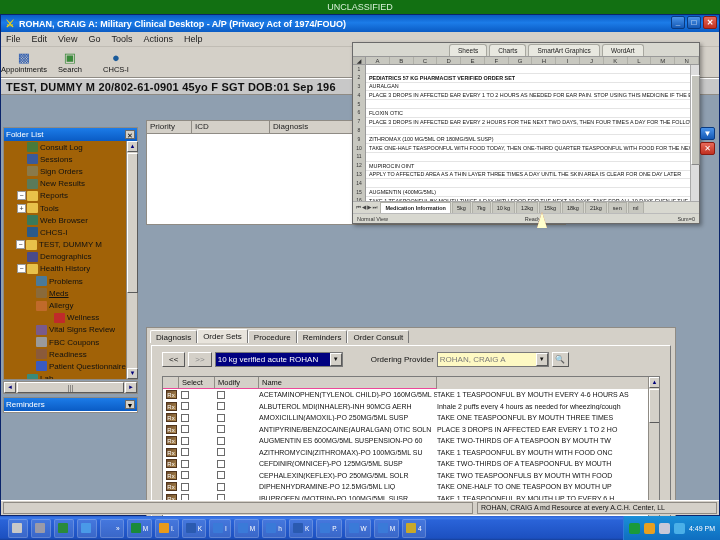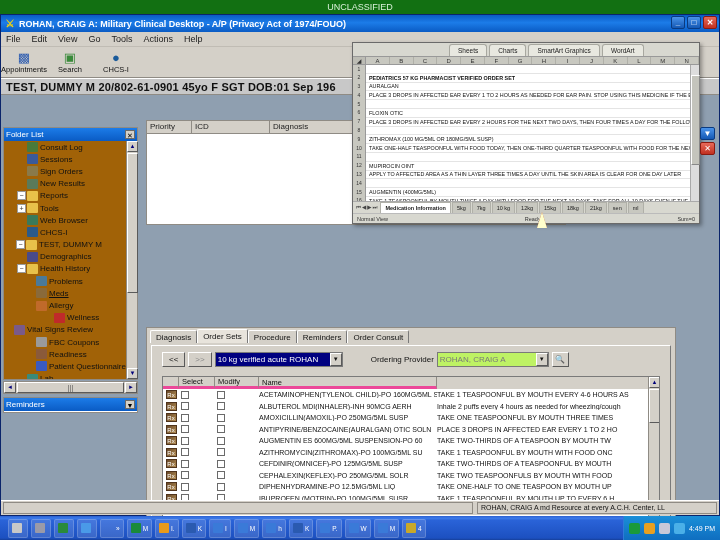--- a/index.html
+++ b/index.html
@@ -189,29 +189,29 @@
     height: 15px; display: flex; align-items: center; border: 1px solid #7a7a7a;
     background: #fff; font-size: 8px;
   }
   .combo .val { flex: 1; padding: 0 2px; line-height: 13px; overflow: hidden; white-space: nowrap; }
   .combo.sel .val { background: #000080; color: #fff; }
   .combo .arw {
     width: 12px; height: 13px; background: #d4d0c8; border: 1px solid #fff;
     border-right-color:#5a5a5a; border-bottom-color:#5a5a5a;
     font-size: 6px; text-align: center; line-height: 11px; color: #111;
   }
-  .combo.ro .val { background: #bef264; color: #7a7a7a; }
+  .combo.ro .val { background: #fef9c3; color: #7a7a7a; }
   .lbl { font-size: 8px; color: #111; white-space: nowrap; }
 
   .medgrid {
     position: absolute; left: 10px; top: 30px; right: 10px; height: 155px;
     background: #fff; border: 1px solid #7a7a7a; overflow: hidden;
   }
   .mg-hdr { display: flex; height: 12px; background: #d4d0c8; font-size: 7.5px; color: #111; }
-  .mg-hdr div { border-right: 1px solid #8f8b84; border-bottom: 3px solid #ec4899;
+  .mg-hdr div { border-right: 1px solid #8f8b84; border-bottom: 1px solid #ec4899;
     padding-left: 3px; line-height: 11px; overflow: hidden; white-space: nowrap; }
   .mg-row { display: flex; height: 11.5px; font-size: 7px; color: #111; align-items: center; }
   .mg-c-ic { width: 16px; flex: 0 0 16px; display:flex; align-items:center; justify-content:center; }
   .mg-c-ic .rx { width: 11px; height: 9px; background: linear-gradient(135deg,#6a4a2a,#b08a50); border:1px solid #50341c;
      color:#fff; font-size:6px; line-height:8px; text-align:center; }
   .mg-c-sel { width: 36px; flex: 0 0 36px; display:flex; align-items:center; }
   .mg-c-mod { width: 44px; flex: 0 0 44px; display:flex; align-items:center; }
   .chk { width: 8px; height: 8px; border: 1px solid #6a6a6a; background: #fff; margin-left: 2px; }
   .mg-c-name { width: 178px; flex: 0 0 178px; overflow: hidden; white-space: nowrap; }
   .mg-c-det { flex: 1; overflow: hidden; white-space: nowrap; }
@@ -467,21 +467,21 @@
             <div class="tree-row" style="padding-left: 22px;">
               <span class="exp none"></span>
               <span class="ic" style="background: rgb(192, 106, 42);"></span>
               <span>Allergy</span>
             </div>
             <div class="tree-row" style="padding-left: 40px;">
               <span class="exp none"></span>
               <span class="ic" style="background: rgb(192, 42, 42);"></span>
               <span>Wellness</span>
             </div>
-            <div class="tree-row" style="">
+            <div class="tree-row" style="padding-left: 22px;">
               <span class="exp none"></span>
               <span class="ic" style="background: rgb(122, 90, 138);"></span>
               <span>Vital Signs Review</span>
             </div>
             <div class="tree-row" style="padding-left: 22px;">
               <span class="exp none"></span>
               <span class="ic" style="background: rgb(154, 154, 154);"></span>
               <span>FBC Coupons</span>
             </div>
             <div class="tree-row" style="padding-left: 22px;">

